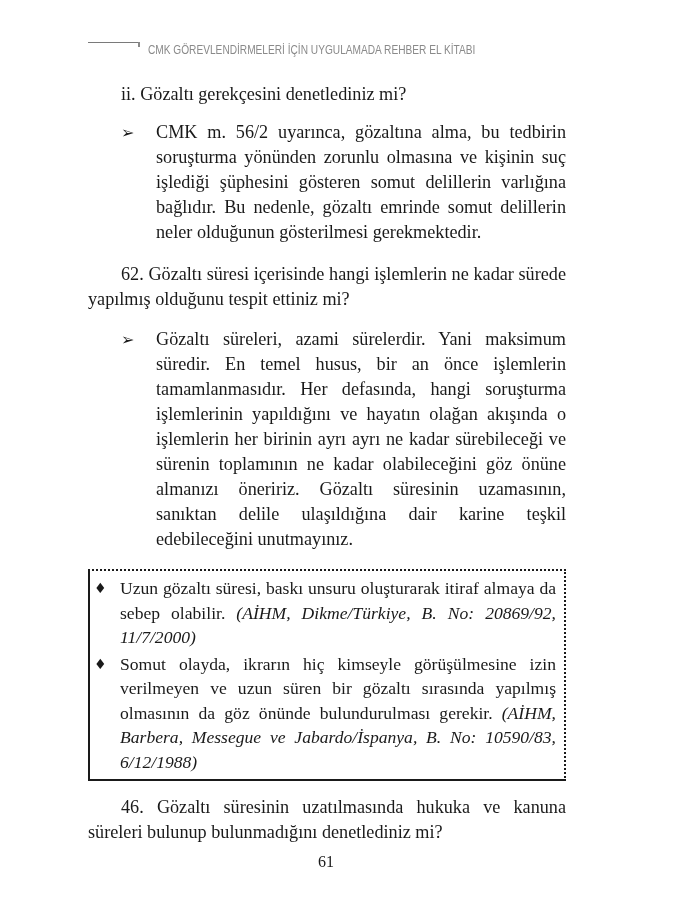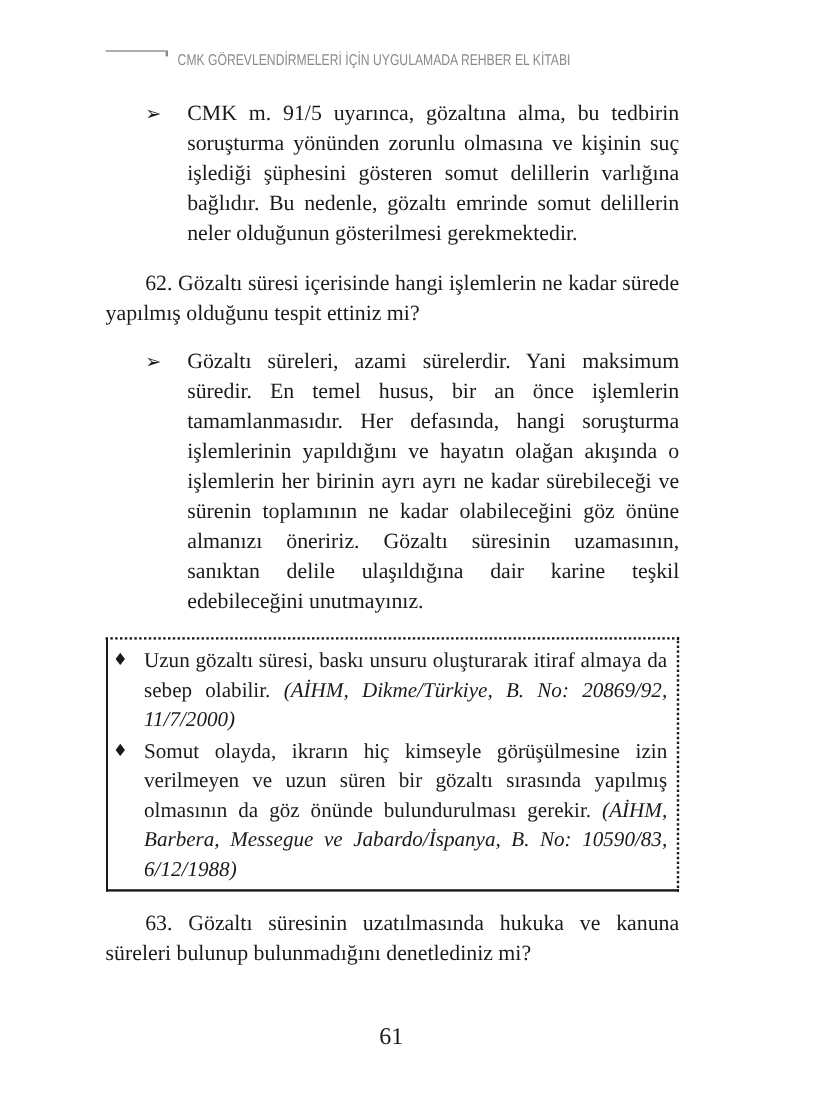--- a/index.html
+++ b/index.html
@@ -102,38 +102,39 @@
     }
     .cite {
       font-style: italic;
     }
     .page-number {
       position: absolute;
       top: 853px;
       left: 0;
       width: 652px;
       text-align: center;
-      font-size: 20px;
+      font-size: 16px;
     }
   </style>
 </head>
 <body>
 
 <div class="running-header">
   <div class="header-rule"></div>
   <div class="header-square"></div>
   <div class="header-title">CMK GÖREVLENDİRMELERİ İÇİN UYGULAMADA REHBER EL KİTABI</div>
 </div>
 
 <div class="content">
 
+  <div class="subq">ii. Gözaltı gerekçesini denetlediniz mi?</div>
 
   <div class="arrow-item">
     <span class="arrow-icon">➢</span>
-    <span>CMK m. 91/5 uyarınca, gözaltına alma, bu tedbirin soruşturma yönünden zorunlu olmasına ve kişinin suç işlediği şüphesini gösteren somut delillerin varlığına bağlıdır. Bu nedenle, gözaltı emrinde somut delillerin neler olduğunun gösterilmesi gerekmektedir.</span>
+    <span>CMK m. 56/2 uyarınca, gözaltına alma, bu tedbirin soruşturma yönünden zorunlu olmasına ve kişinin suç işlediği şüphesini gösteren somut delillerin varlığına bağlıdır. Bu nedenle, gözaltı emrinde somut delillerin neler olduğunun gösterilmesi gerekmektedir.</span>
   </div>
 
   <div class="question">
     <span class="qnum">62.</span>
     <span>Gözaltı süresi içerisinde hangi işlemlerin ne kadar sürede yapılmış olduğunu tespit ettiniz mi?</span>
   </div>
 
   <div class="arrow-item">
     <span class="arrow-icon">➢</span>
     <span>Gözaltı süreleri, azami sürelerdir. Yani maksimum süredir. En temel husus, bir an önce işlemlerin tamamlanmasıdır. Her defasında, hangi soruşturma işlemlerinin yapıldığını ve hayatın olağan akışında o işlemlerin her birinin ayrı ayrı ne kadar sürebileceği ve sürenin toplamının ne kadar olabileceğini göz önüne almanızı öneririz. Gözaltı süresinin uzamasının, sanıktan delile ulaşıldığına dair karine teşkil edebileceğini unutmayınız.</span>
@@ -146,19 +147,19 @@
       <span class="cite">(AİHM, Dikme/Türkiye, B. No: 20869/92, 11/7/2000)</span>
     </div>
     <div class="note-item">
       <span class="diamond-icon">♦</span>
       <span>Somut olayda, ikrarın hiç kimseyle görüşülmesine izin verilmeyen ve uzun süren bir gözaltı sırasında yapılmış olmasının da göz önünde bulundurulması gerekir.</span>
       <span class="cite">(AİHM, Barbera, Messegue ve Jabardo/İspanya, B. No: 10590/83, 6/12/1988)</span>
     </div>
   </div>
 
   <div class="question">
-    <span class="qnum">63.</span>
+    <span class="qnum">46.</span>
     <span>Gözaltı süresinin uzatılmasında hukuka ve kanuna süreleri bulunup bulunmadığını denetlediniz mi?</span>
   </div>
 
 </div>
 
 <div class="page-number">61</div>
 
 </body></html>

